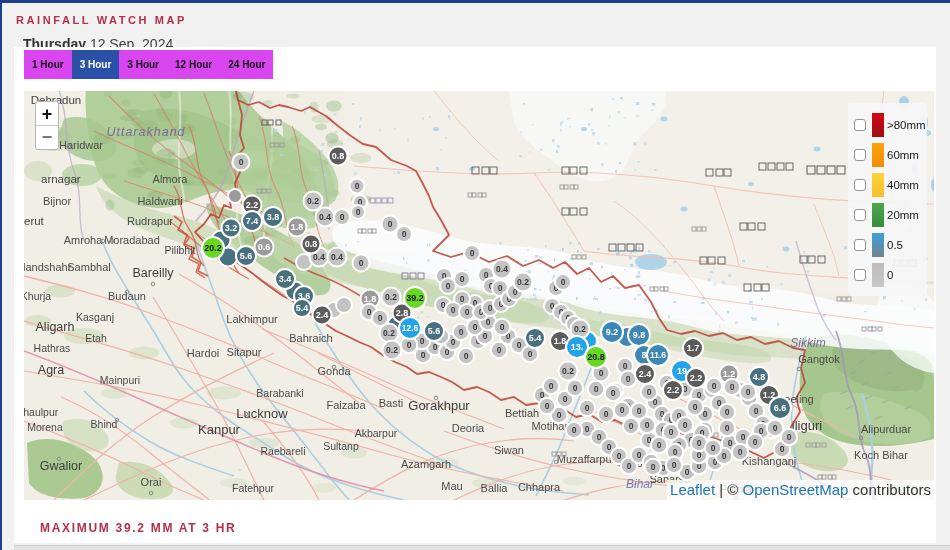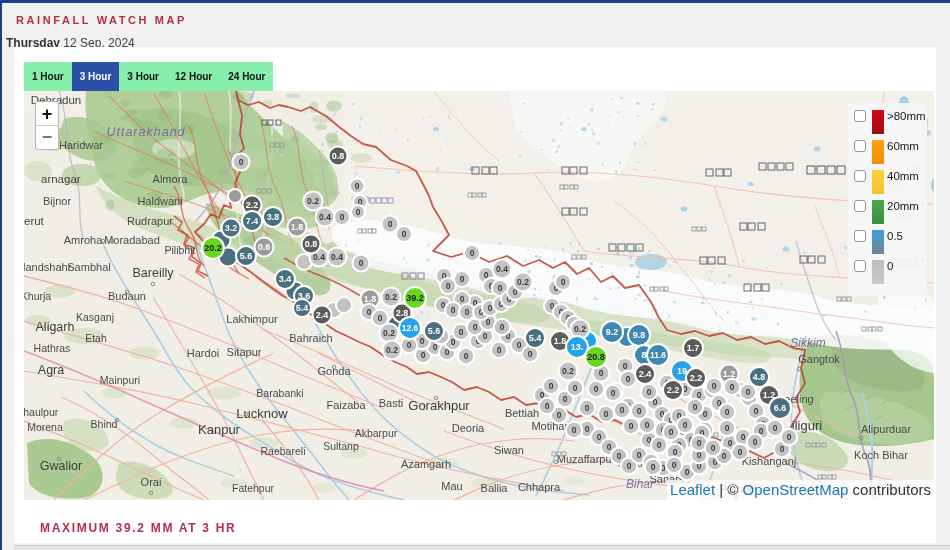--- a/index.html
+++ b/index.html
@@ -1,29 +1,29 @@
 <!DOCTYPE html>
 <html><head><meta charset="utf-8"><style>
 *{margin:0;padding:0;box-sizing:border-box}
 body{width:950px;height:550px;background:#f1f1f1;font-family:"Liberation Sans",sans-serif;position:relative;overflow:hidden}
 .topbar{position:absolute;top:0;left:0;width:950px;height:3px;background:#1b3f8f}
 .leftbar{position:absolute;top:0;left:0;width:2px;height:550px;background:#1b3f8f}
 .title{position:absolute;left:16px;top:14px;font-size:11px;font-weight:bold;letter-spacing:2.6px;color:#b43048}
-.date{position:absolute;left:6px;top:36px;font-size:12px;color:#414141}
+.date{position:absolute;left:23px;top:36px;font-size:14px;color:#414141}
 .date b{font-weight:bold;color:#333}
 .card{position:absolute;left:14px;top:47px;width:922px;height:496px;background:#fff}
-.tabs{position:absolute;left:10px;top:15px;height:29px;background:#86efac;display:flex}
+.tabs{position:absolute;left:10px;top:3px;height:29px;background:#d946ef;display:flex}
 .tab{font-size:10px;font-weight:bold;color:#111;padding:0 8px;line-height:29px;white-space:nowrap}
 .tab.act{background:#2b50a8;color:#fff}
 .mapwrap{position:absolute;left:10px;top:44px;width:910px;height:409px;background:#f2efe9;overflow:hidden}
 .zoomctl{position:absolute;left:11px;top:10px;width:24px;height:49px;background:#fff;border:1px solid #b5b5b5;border-radius:3px}
 .zoomctl .zin{position:absolute;top:1px;left:0;width:22px;height:23px;font-size:18px;font-weight:bold;color:#111;text-align:center;line-height:22px;border-bottom:1px solid #ccc}
 .zoomctl .zout{position:absolute;top:25px;left:0;width:22px;height:23px;font-size:18px;font-weight:bold;color:#777;text-align:center;line-height:20px}
 .legend{position:absolute;right:7px;top:12px;width:79px;background:rgba(246,246,246,.92);border-radius:4px;padding:7px 6px 6px 6px}
-.lrow{display:flex;align-items:flex-start;height:30px}
+.lrow{display:flex;align-items:center;height:30px}
 .cb{width:12px;height:12px;background:#fff;border:1.3px solid #949494;border-radius:3px;margin-right:6px;flex:none}
 .sw{width:12px;height:24px;margin-right:3px;flex:none}
 .lrow span{font-size:11.5px;color:#1a1a1a}
 .attrib{position:absolute;right:0;bottom:0;background:rgba(255,255,255,.78);font-size:15px;color:#333;padding:1px 3px 2px 3px}
 .attrib a{color:#1977b5;text-decoration:none}
 .maxline{position:absolute;left:26px;top:474px;font-size:12px;font-weight:bold;letter-spacing:1.7px;color:#b43048}
 .botline{position:absolute;left:14px;top:545px;width:936px;height:5px;background:#e3e3e3;border-top:1px solid #cfcfcf}
 </style></head><body>
 <div class="topbar"></div>
 <div class="leftbar"></div>

